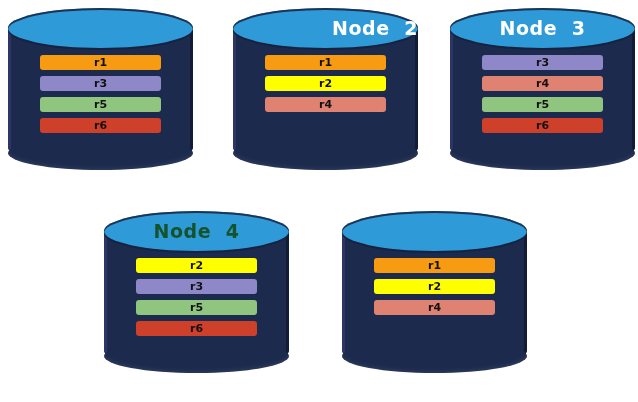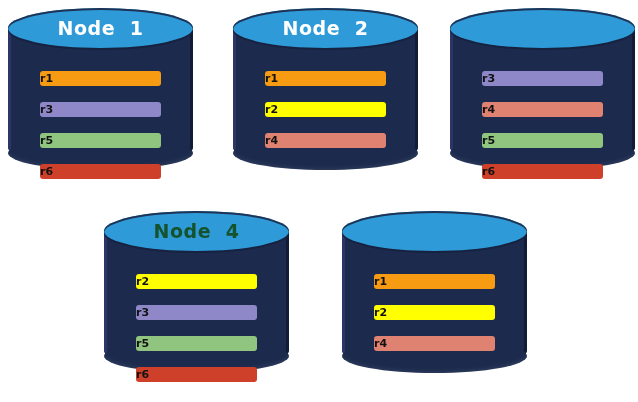--- a/index.html
+++ b/index.html
@@ -89,25 +89,25 @@
     width: 121px;
     z-index: 3;
   }
 
   .replica {
     position: relative;
     width: 121px;
     height: 15px;
     margin-bottom: 6px;
     border-radius: 3px;
+    text-align: center;
     line-height: 15px;
     font-size: 11px;
     font-weight: bold;
     color: #111111;
-    margin-top: 16px;
   }
 
   .replica:last-child { margin-bottom: 0; }
 
   
   #node-1 { left: 8px;   top: 8px; }
   #node-2 { left: 233px; top: 8px; }
   #node-3 { left: 450px; top: 8px; }
   #node-4 { left: 104px; top: 211px; }
   #node-5 { left: 342px; top: 211px; }
@@ -115,47 +115,47 @@
 </head>
 <body style="background: rgb(255, 255, 255);">
 
 <div id="diagram">
 
   <div class="node" id="node-1">
     <div class="cyl-body" style="background-color: rgb(27, 42, 77);">
       <div class="cyl-bottom" style="background-color: rgb(27, 42, 77);"></div>
     </div>
     <div class="cyl-top" style="background: rgb(46, 155, 216);"></div>
-    <div class="node-label" style="color: rgb(255, 255, 255);">Node  1</div>
     <div class="replicas">
       <div class="replica" style="background: rgb(247, 156, 18);">r1</div>
       <div class="replica" style="background: rgb(142, 136, 200);">r3</div>
       <div class="replica" style="background: rgb(144, 197, 127);">r5</div>
       <div class="replica" style="background: rgb(206, 64, 41);">r6</div>
     </div>
   </div>
 
   <div class="node" id="node-2">
     <div class="cyl-body" style="background-color: rgb(27, 42, 77);">
       <div class="cyl-bottom" style="background-color: rgb(27, 42, 77);"></div>
     </div>
     <div class="cyl-top" style="background: rgb(46, 155, 216);"></div>
-    <div class="node-label" style="color: rgb(255, 255, 255);">Node  2</div>
+    <div class="node-label" style="color: rgb(255, 255, 255); text-align: right;">Node  2</div>
     <div class="replicas">
       <div class="replica" style="background: rgb(247, 156, 18);">r1</div>
       <div class="replica" style="background: rgb(255, 255, 0);">r2</div>
       <div class="replica" style="background: rgb(224, 130, 113);">r4</div>
     </div>
   </div>
 
   <div class="node" id="node-3">
     <div class="cyl-body" style="background-color: rgb(27, 42, 77);">
       <div class="cyl-bottom" style="background-color: rgb(27, 42, 77);"></div>
     </div>
     <div class="cyl-top" style="background: rgb(46, 155, 216);"></div>
+    <div class="node-label" style="color: rgb(255, 255, 255);">Node  3</div>
     <div class="replicas">
       <div class="replica" style="background: rgb(142, 136, 200);">r3</div>
       <div class="replica" style="background: rgb(224, 130, 113);">r4</div>
       <div class="replica" style="background: rgb(144, 197, 127);">r5</div>
       <div class="replica" style="background: rgb(206, 64, 41);">r6</div>
     </div>
   </div>
 
   <div class="node" id="node-4">
     <div class="cyl-body" style="background-color: rgb(27, 42, 77);">

